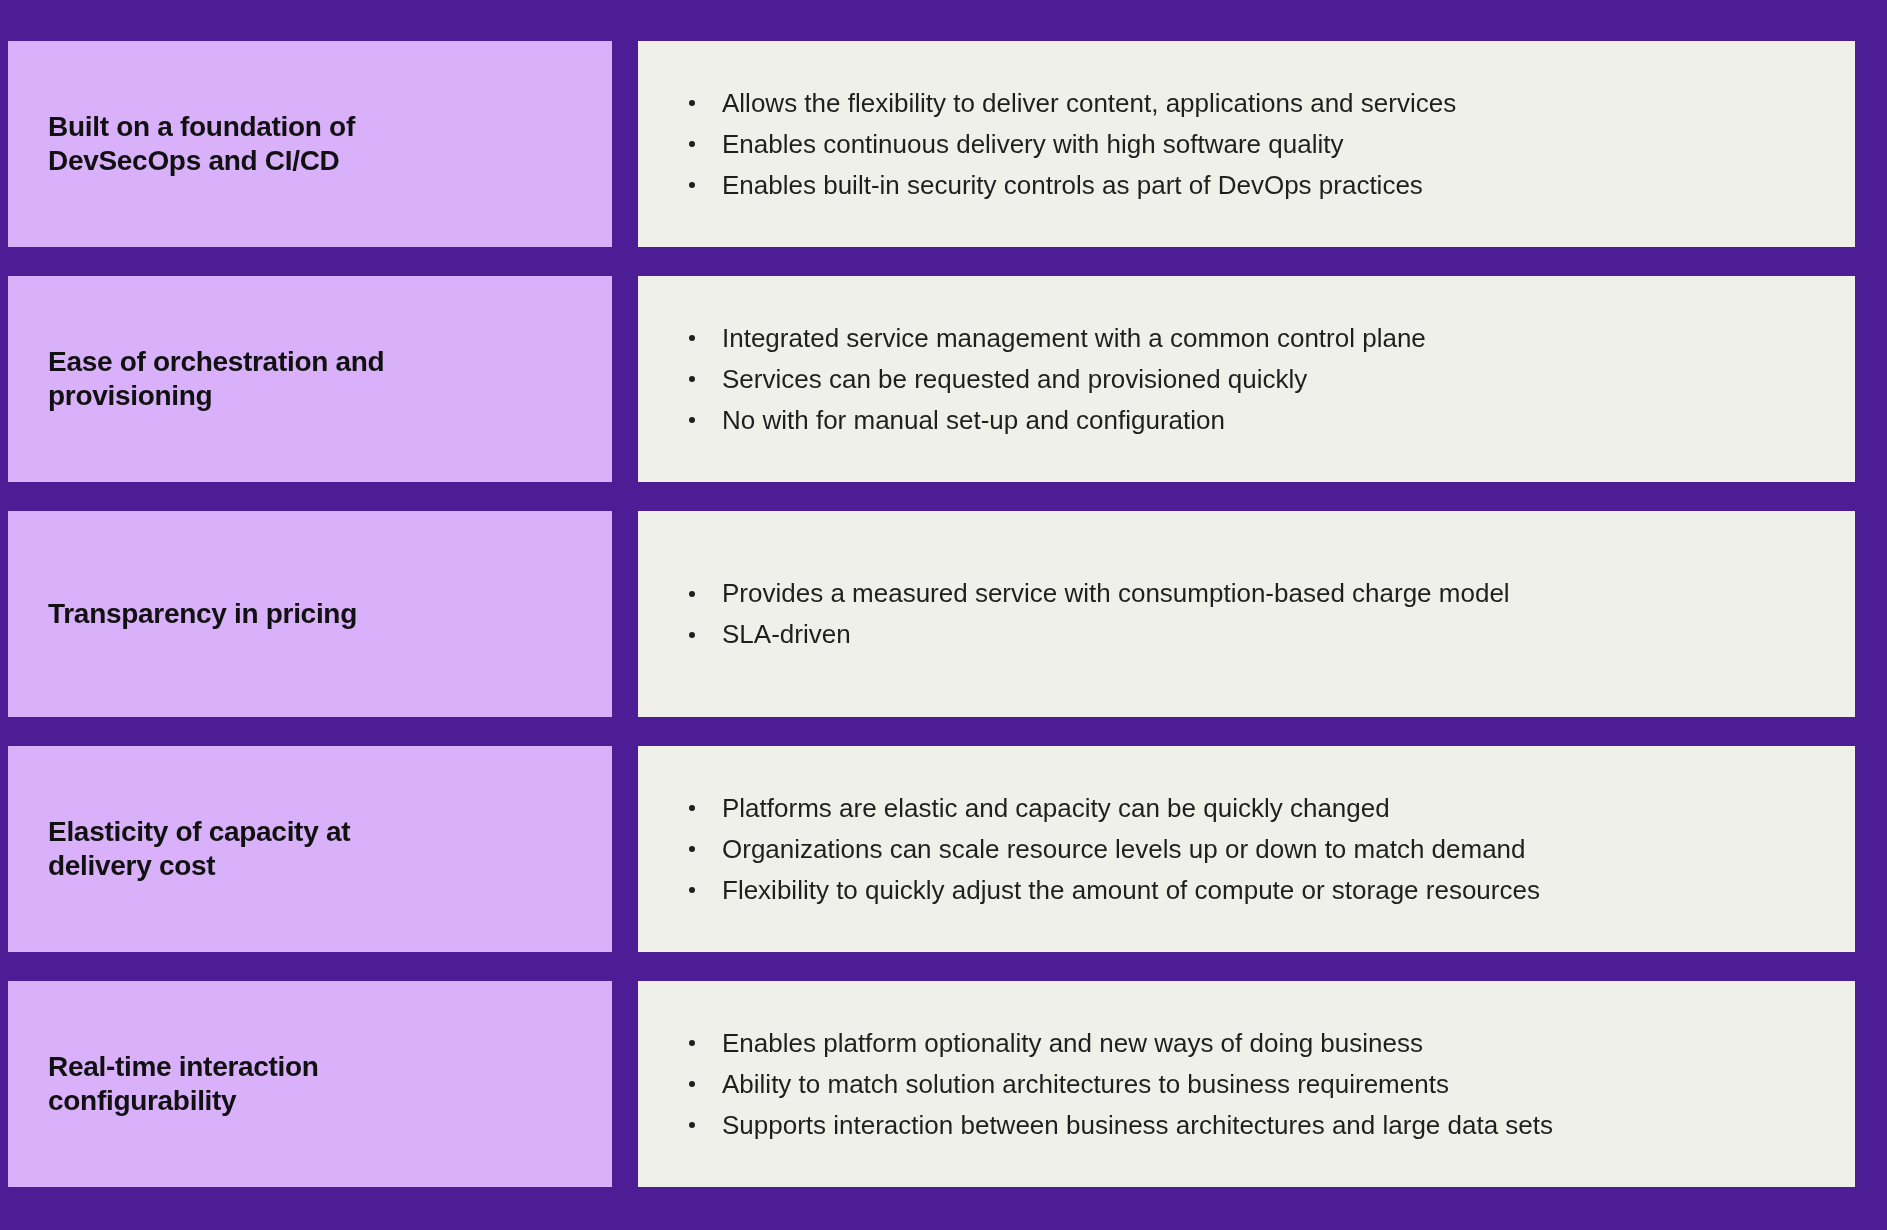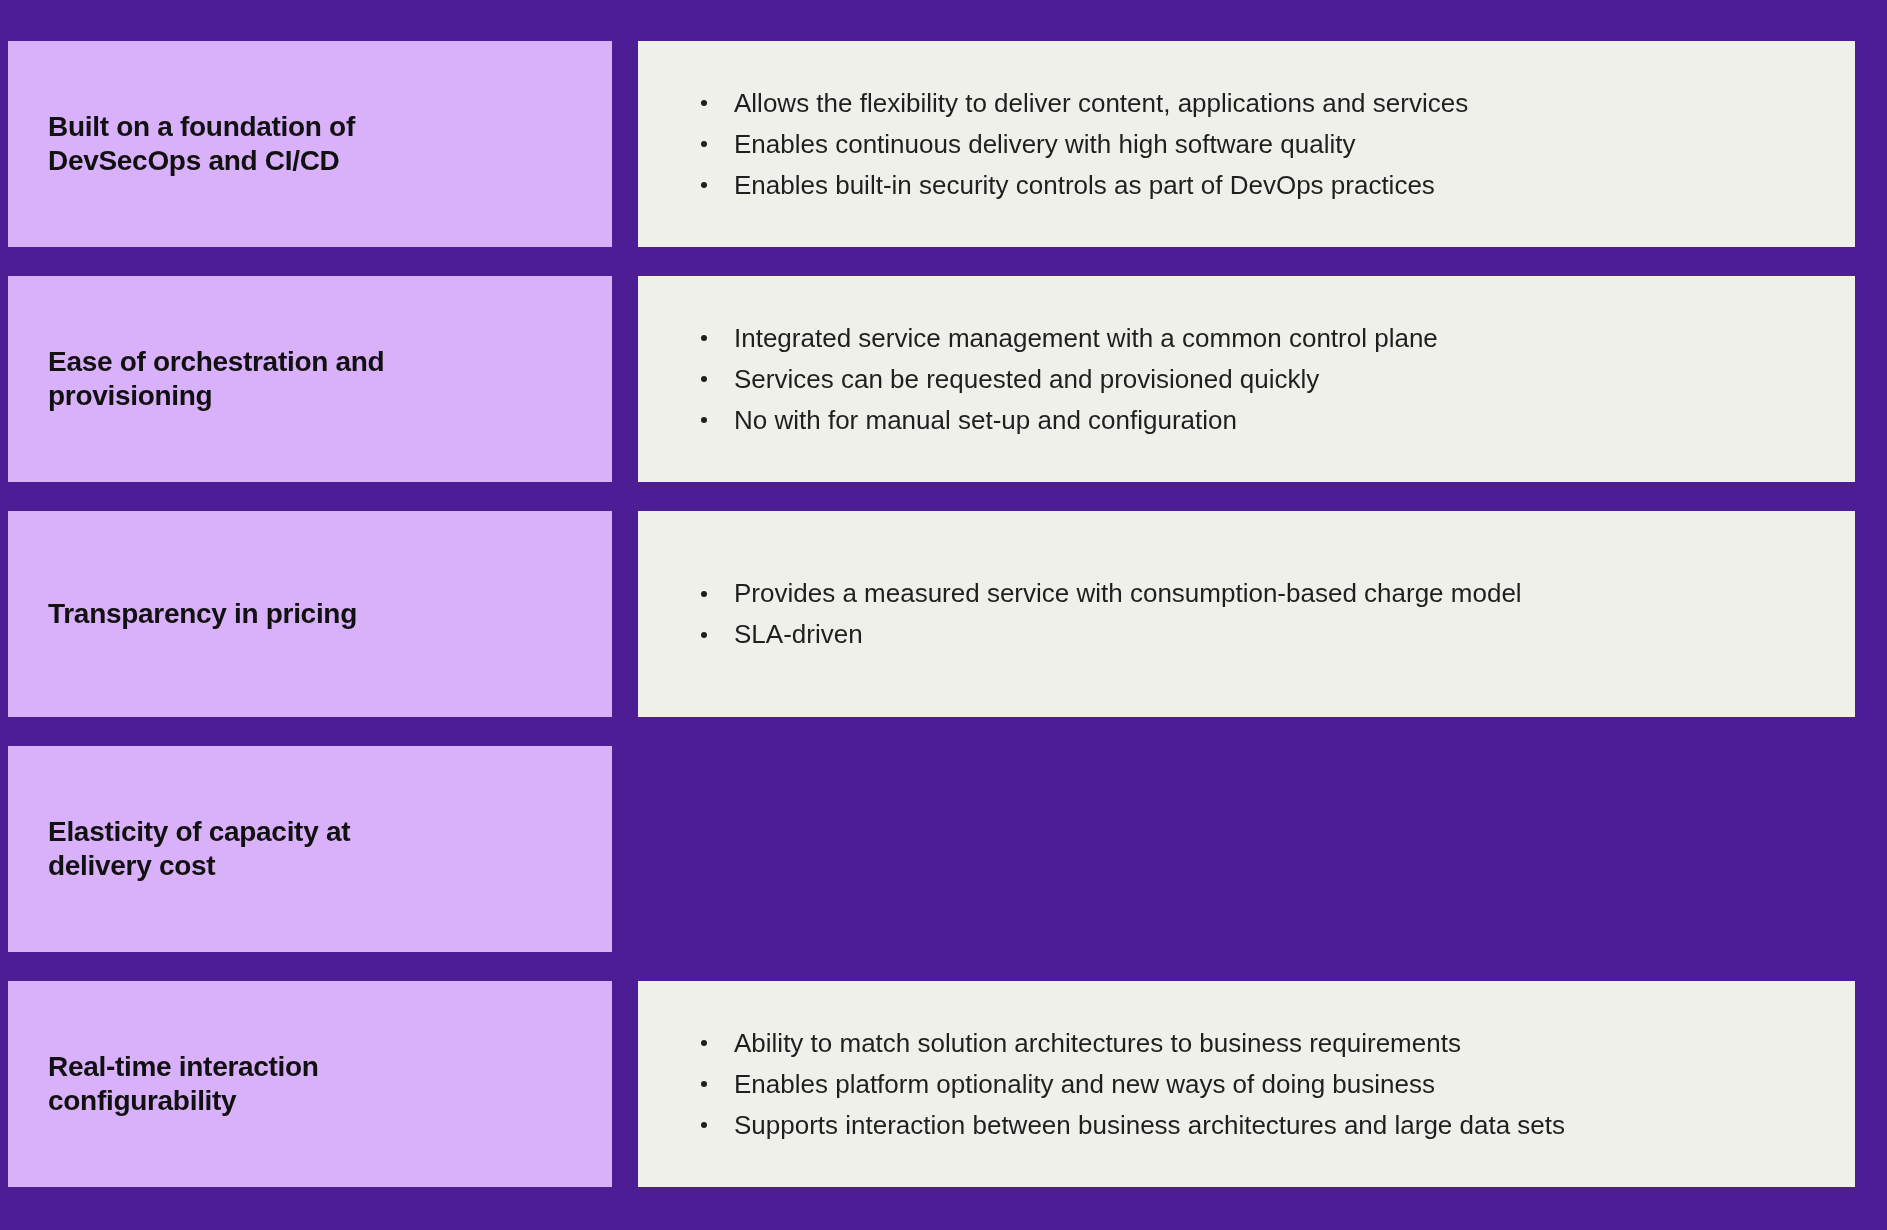--- a/index.html
+++ b/index.html
@@ -43,21 +43,21 @@
     flex: 1 1 auto;
     margin-left: 26px;
     background: #f0f0ea;
     display: flex;
     flex-direction: column;
     justify-content: center;
     box-sizing: border-box;
   }
   ul.bullets {
     list-style: none;
-    margin: 16px;
+    margin: 4px;
     padding: 0 20px 0 80px;
   }
   ul.bullets li {
     position: relative;
     font-size: 26px;
     line-height: 33px;
     color: #1f1f1f;
     margin: 8px 0;
   }
   ul.bullets li::before {
@@ -115,29 +115,36 @@
             <li>SLA-driven</li>
           </ul>
     </div>
   </div>
 
   <div class="row">
     <div class="label-box">
       <div class="label-text">Elasticity of capacity at
 delivery cost</div>
     </div>
+    <div class="content-box">
+      <ul class="bullets">
+            <li>Platforms are elastic and capacity can be quickly changed</li>
+            <li>Organizations can scale resource levels up or down to match demand</li>
+            <li>Flexibility to quickly adjust the amount of compute or storage resources</li>
+          </ul>
+    </div>
   </div>
 
   <div class="row">
     <div class="label-box">
       <div class="label-text">Real-time interaction
 configurability</div>
     </div>
     <div class="content-box">
       <ul class="bullets">
+            <li>Enables platform optionality and new ways of doing business</li>
             <li>Ability to match solution architectures to business requirements</li>
-            <li>Enables platform optionality and new ways of doing business</li>
             <li>Supports interaction between business architectures and large data sets</li>
           </ul>
     </div>
   </div>
 </div>
 </div>
 
 </body></html>

